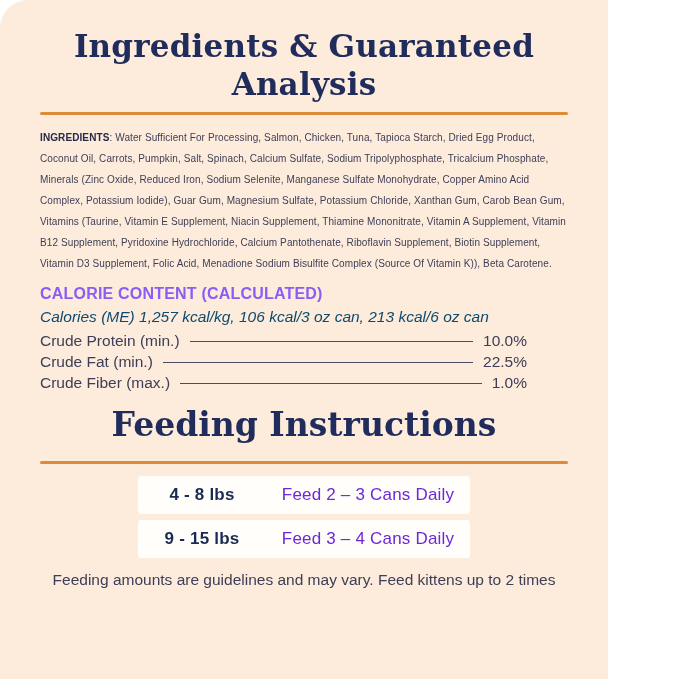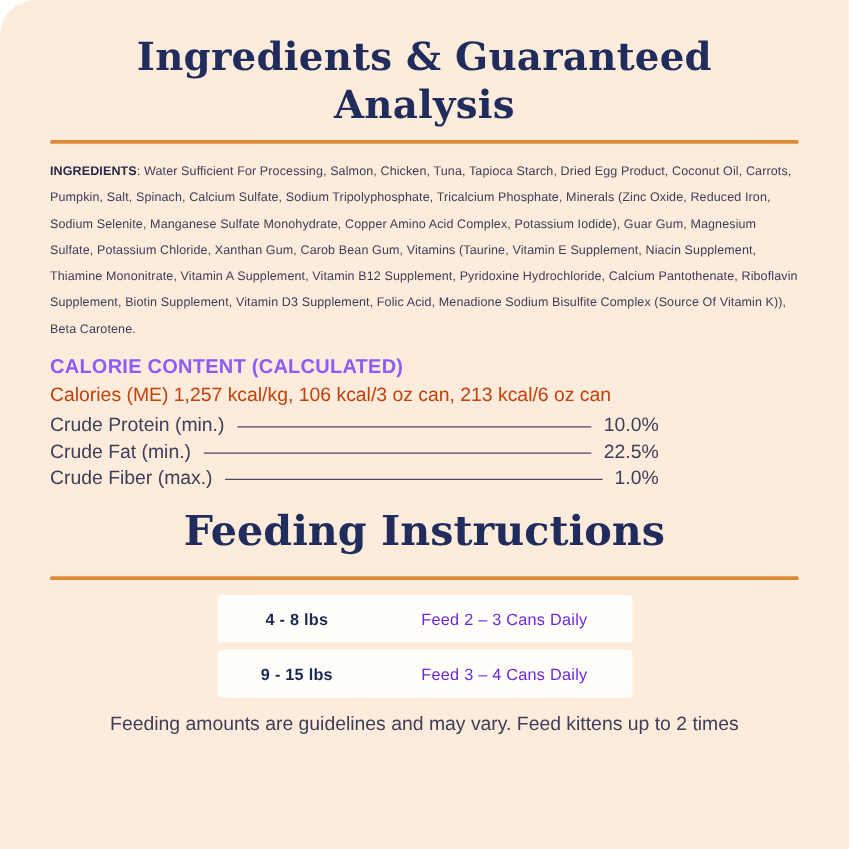--- a/index.html
+++ b/index.html
@@ -6,21 +6,21 @@
     margin: 0;
     padding: 0;
     width: 679px;
     height: 679px;
     background: #ffffff;
     font-family: "Liberation Sans", sans-serif;
     overflow: hidden;
   }
   .card {
     position: relative;
-    width: 679px;
+    width: 608px;
     height: 679px;
     background: #fdebdb;
     border-top-left-radius: 28px;
     box-sizing: border-box;
     overflow: hidden;
   }
   .content {
     padding: 0 40px;
   }
   .main-title {
@@ -56,21 +56,22 @@
     font-weight: bold;
     font-size: 16px;
     line-height: 20px;
     color: #8b5cf6;
     letter-spacing: 0.2px;
   }
   .calorie-text {
     margin-top: 2px;
     font-size: 15.5px;
     line-height: 21px;
-    color: #c2410c;
+    color: #0c4a6e;
+    font-style: italic;
   }
   .ga-rows {
     width: 487px;
     margin-top: 3px;
   }
   .ga-row {
     display: flex;
     align-items: center;
     font-size: 15.5px;
     line-height: 21px;
@@ -100,21 +101,21 @@
     align-items: center;
     gap: 6px;
   }
   .feed-row {
     width: 332px;
     height: 38px;
     background: #fffefb;
     border-radius: 3px;
     display: flex;
     align-items: center;
-    font-size: 13px;
+    font-size: 17px;
   }
   .feed-weight {
     width: 128px;
     text-align: center;
     font-weight: bold;
     color: #1b2a55;
     letter-spacing: 0.2px;
   }
   .feed-amount {
     flex: 1;

